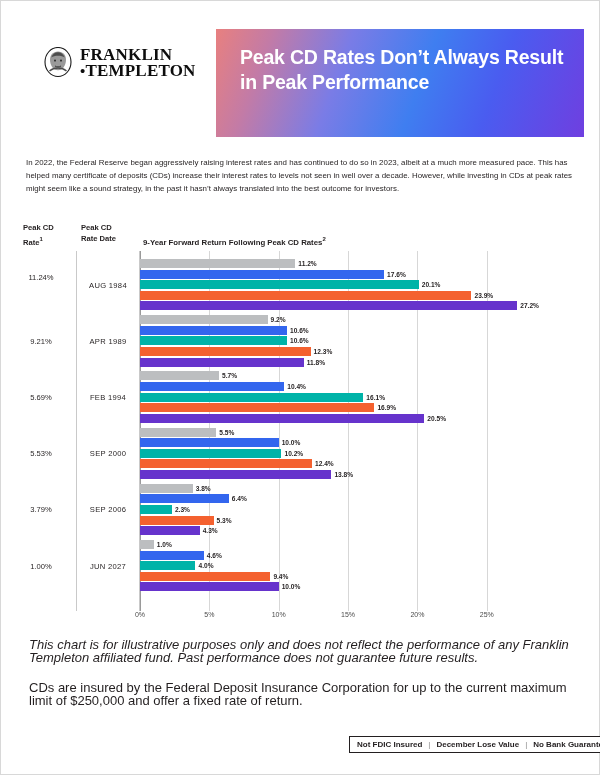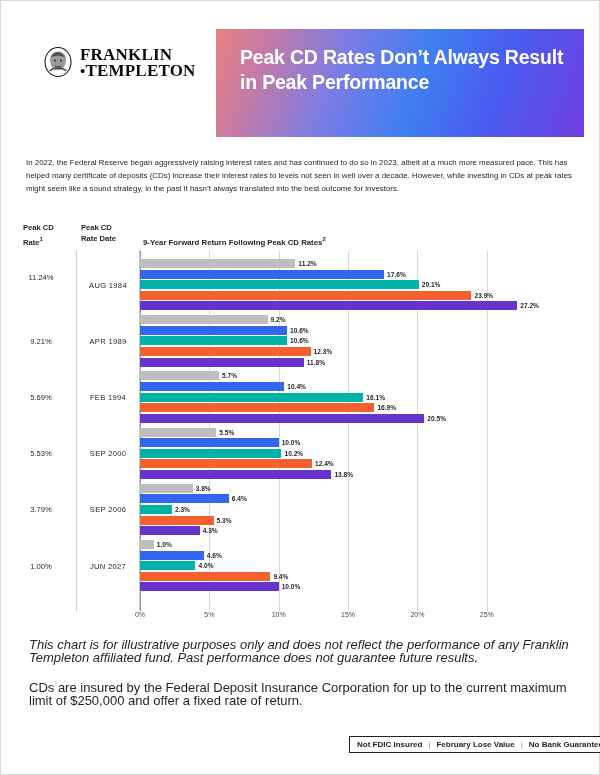--- a/index.html
+++ b/index.html
@@ -292,18 +292,18 @@
       <div class="tick-label" style="left: 416.4px;">20%</div>
       <div class="tick-label" style="left: 485.75px;">25%</div>
     </div>
 
   <div class="note1">This chart is for illustrative purposes only and does not reflect the performance of any Franklin Templeton affiliated fund. Past performance does not guarantee future results.</div>
   <div class="note2">CDs are insured by the Federal Deposit Insurance Corporation for up to the current maximum limit of $250,000 and offer a fixed rate of return.</div>
 
   <div class="disclosure" id="disclosure">
       <span class="disc-item">Not FDIC Insured</span>
       <span class="disc-sep">|</span>
-      <span class="disc-item">February Lose Value</span>
+      <span class="disc-item">December Lose Value</span>
       <span class="disc-sep">|</span>
       <span class="disc-item">No Bank Guarantee</span>
     </div>
 
 </div>
 
 </body></html>

